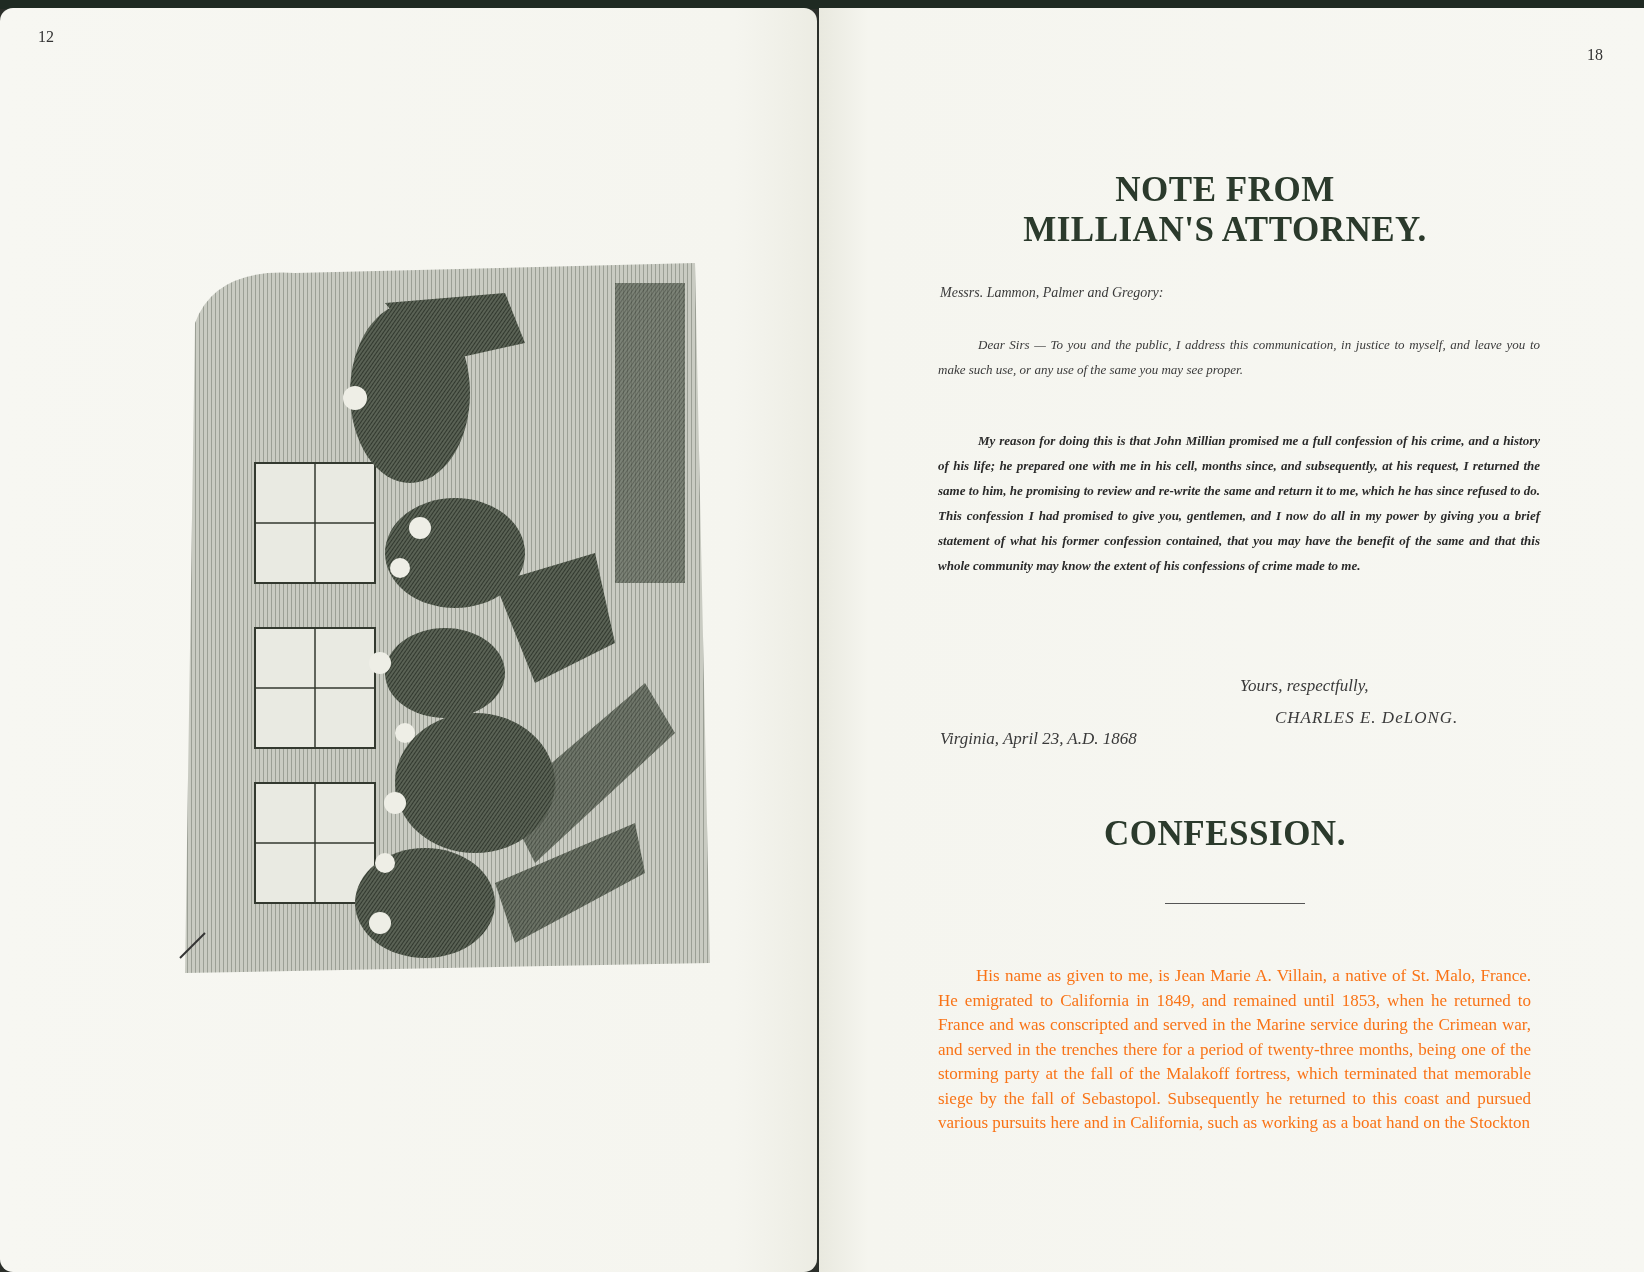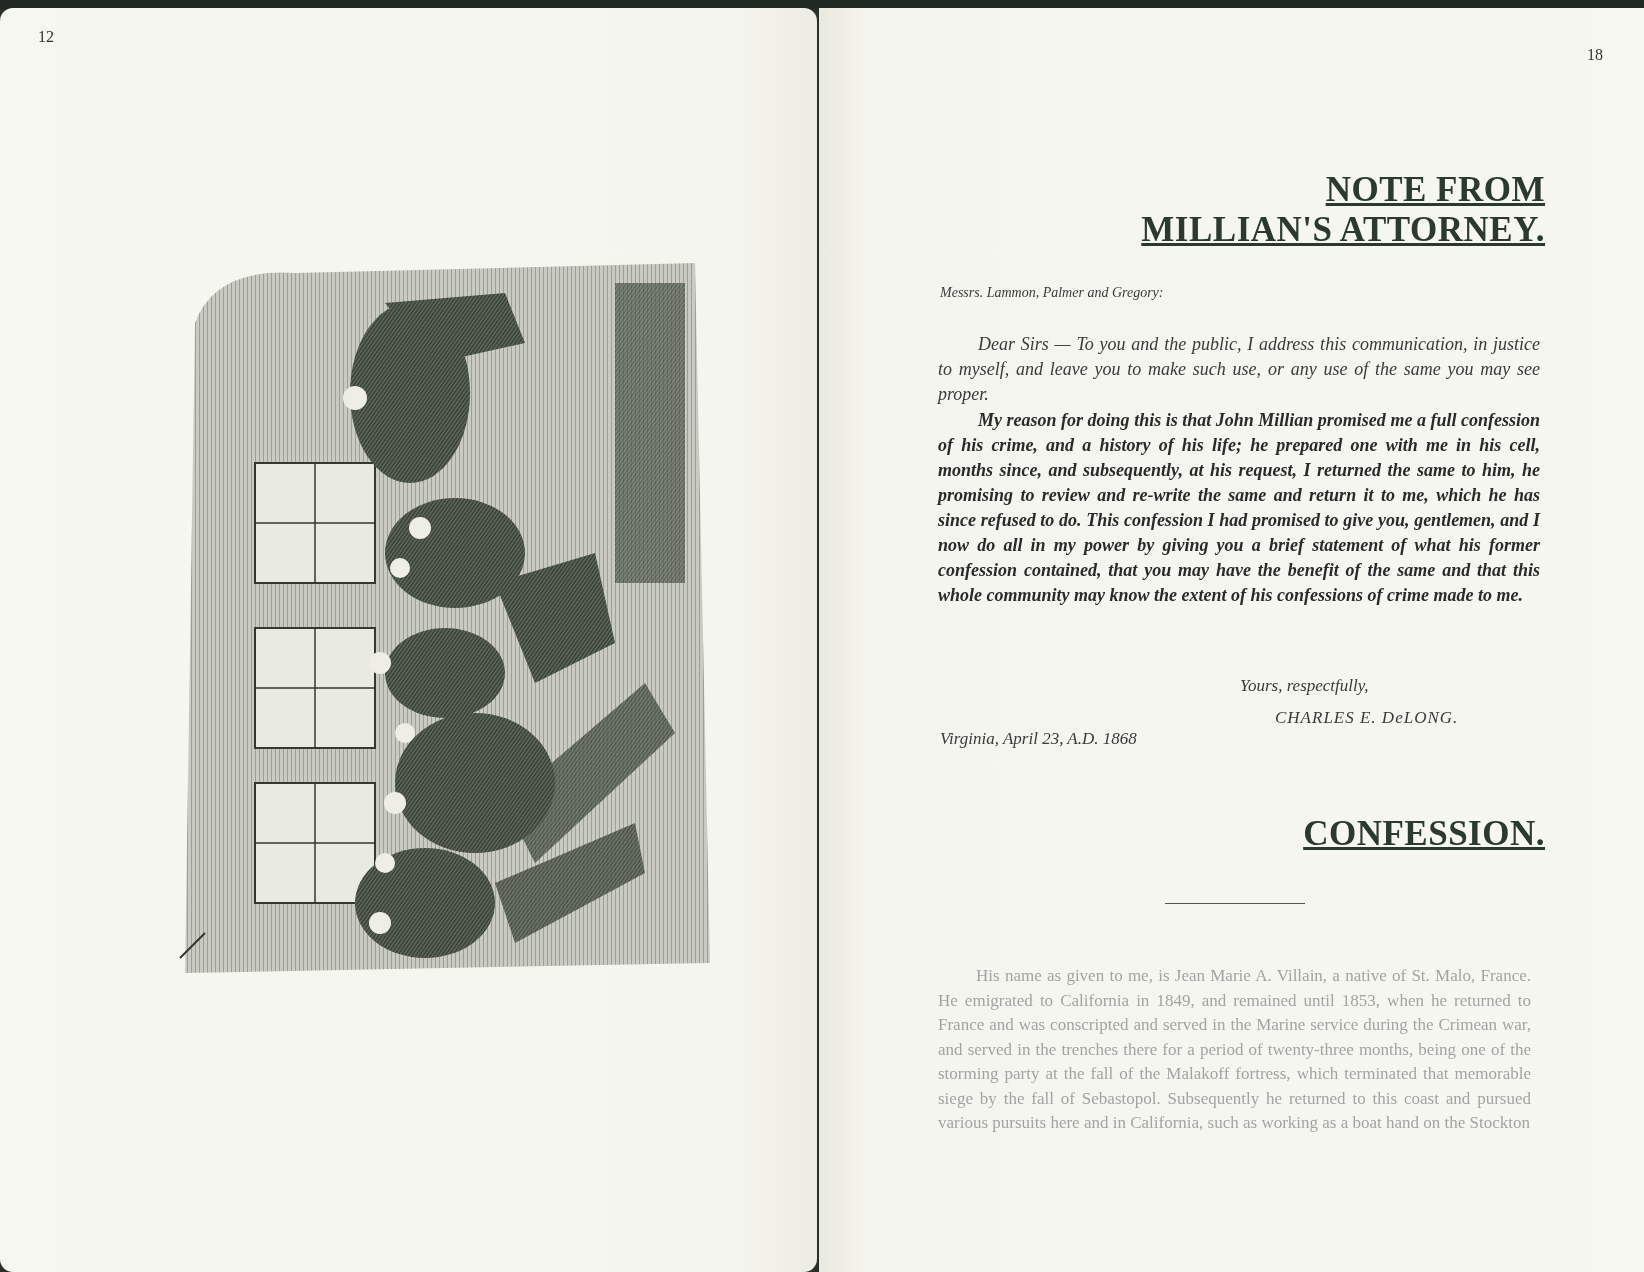--- a/index.html
+++ b/index.html
@@ -5,28 +5,28 @@
   html, body { margin:0; padding:0; }
   body { width:1644px; height:1272px; background:#2b2f2a; position:relative; overflow:hidden; font-family:"Liberation Serif", serif; color:#2e3a2e; }
   .page { position:absolute; top:8px; bottom:0; background:#f6f6f1; }
   .left { left:0; width:817px; background:linear-gradient(to right,#f7f7f2 0%,#f5f5ef 90%,#ecece3 100%);border-radius:13px; }
   .right { left:819px; width:825px; background:linear-gradient(to right,#e9e9df 0%,#f5f5ef 6%,#f7f7f2 100%); }
   .topbar { position:absolute; left:0; top:0; width:1644px; height:9px; background:#1f2a22; }
   .pnum { position:absolute; font-size:16px; color:#333; }
   .pnum.l { left:38px; top:20px; }
   .pnum.r { left:1587px; top:46px; }
   .illus { position:absolute; left:175px; top:255px; width:545px; height:740px; }
-  .h1 { position:absolute; left:905px; width:640px; text-align:right; font-weight:bold; font-size:35px; line-height:44px; letter-spacing:0.5px; color:#2b3a2c;text-decoration:underline; }
+  .h1 { position:absolute; left:905px; width:640px; text-align:center; font-weight:bold; font-size:35px; line-height:44px; letter-spacing:0.5px; color:#2b3a2c; }
   .salute { position:absolute; left:940px; top:285px; font-style:italic; font-size:14px; color:#3a3a3a; }
-  .para { position:absolute; left:938px; width:602px; font-style:italic; font-size:18px; line-height:25px; text-align:justify; color:#3a3a3a; }
-  .para.bold { font-weight:bold; color:#2a2a2a; }
+  .para { position:absolute; left:938px; width:602px; font-style:italic; font-size:13px; line-height:25px; text-align:justify; color:#3a3a3a; }
+  .para.bold { font-weight:bold; color:#2a2a2a;margin-top:20px; }
   .indent { text-indent:40px; }
   .sig { position:absolute; font-style:italic; font-size:17px; color:#3a3a3a;text-align:right; }
   .rule { position:absolute; left:1165px; top:903px; width:140px; height:1px; background:#555; }
-  .body-text { position:absolute; left:938px; top:964px; width:593px; font-size:17px; line-height:24.5px; text-align:justify; color:#a3a3a3; text-indent:38px; }
+  .body-text { position:absolute; left:938px; top:964px; width:593px; font-size:17px; line-height:24.5px; text-align:justify; color:#f97316; text-indent:38px; }
 </style>
 </head>
 <body>
 
 <div class="topbar"></div>
 
 <div class="page left">
   <div class="pnum l">12</div>
   <svg class="illus" viewBox="0 0 545 740">
     <defs>

